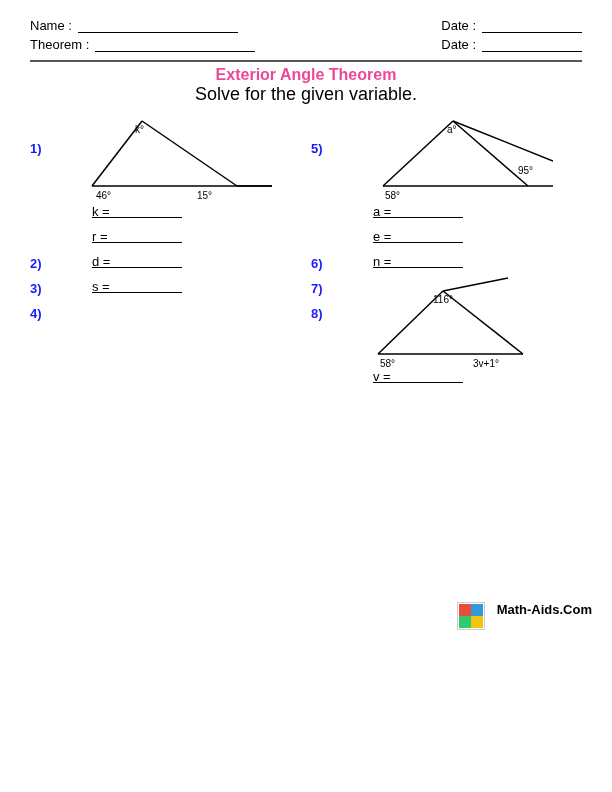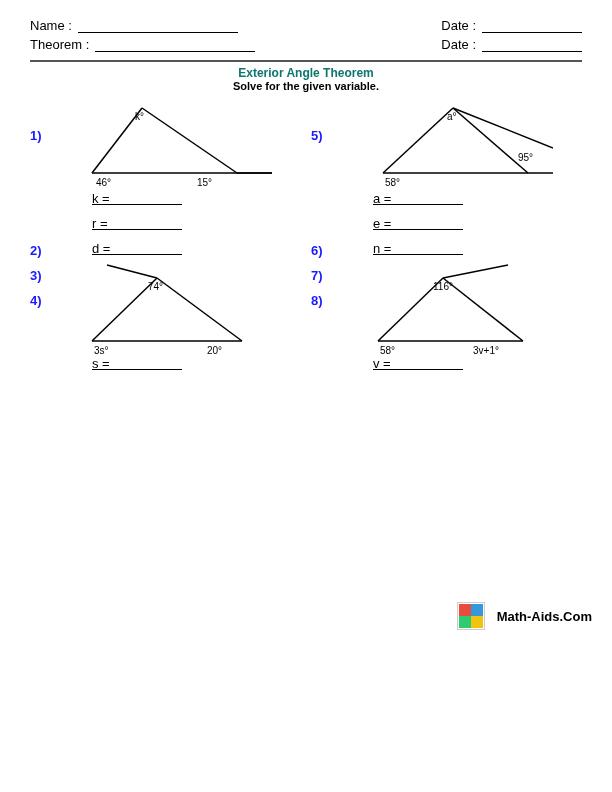--- a/index.html
+++ b/index.html
@@ -51,27 +51,27 @@
       border: none;
       border-top: 2px solid #555;
       margin: 8px 0 4px 0;
     }
 
     .title-section {
       text-align: center;
       margin-bottom: 4px;
     }
     .title-section h2 {
-      color: #0f766e;
-      font-size: 12px;
+      color: #ec4899;
+      font-size: 16px;
       font-weight: bold;
     }
     .title-section p {
-      font-size: 11px;
-      font-weight: bold;
+      font-size: 18px;
+      font-weight: normal;
     }
 
     .problems-grid {
       display: grid;
       grid-template-columns: 1fr 1fr;
       gap: 4px 10px;
       margin-top: 6px;
     }
 
     .problem {
@@ -110,21 +110,20 @@
 
     svg text {
       font-family: Arial, sans-serif;
     }
 
     .watermark {
       position: absolute;
       bottom: 10px;
       right: 20px;
       display: flex;
-      align-items: center;
       gap: 12px;
       font-size: 13px;
       font-weight: bold;
     }
     .logo-box {
       width: 28px;
       height: 28px;
       background: white;
       border: 1px solid #ccc;
       display: flex;
@@ -236,34 +235,20 @@
 
     <div class="problem">
       <span class="problem-number">7)</span>
       <div class="answer-line">
         <span>n = </span><span></span>
       </div>
     </div>
 
     <div class="problem">
       <span class="problem-number">4)</span>
-      <div class="triangle-container">
-        <svg width="220" height="95" viewBox="0 0 220 95">
-
-          <line x1="40" y1="78" x2="190" y2="78" stroke="black" stroke-width="1.5"></line>
-          <line x1="40" y1="78" x2="105" y2="15" stroke="black" stroke-width="1.5"></line>
-          <line x1="105" y1="15" x2="190" y2="78" stroke="black" stroke-width="1.5"></line>
-
-          <line x1="105" y1="15" x2="55" y2="2" stroke="black" stroke-width="1.5"></line>
-
-          <text x="96" y="27" font-size="10" fill="black">74°</text>
-          <text x="42" y="91" font-size="10" fill="black">3s°</text>
-          <text x="155" y="91" font-size="10" fill="black">20°</text>
-        </svg>
-      </div>
       <div class="answer-line">
         <span>s = </span><span></span>
       </div>
     </div>
 
     <div class="problem">
       <span class="problem-number">8)</span>
       <div class="triangle-container">
         <svg width="220" height="95" viewBox="0 0 220 95">
 

